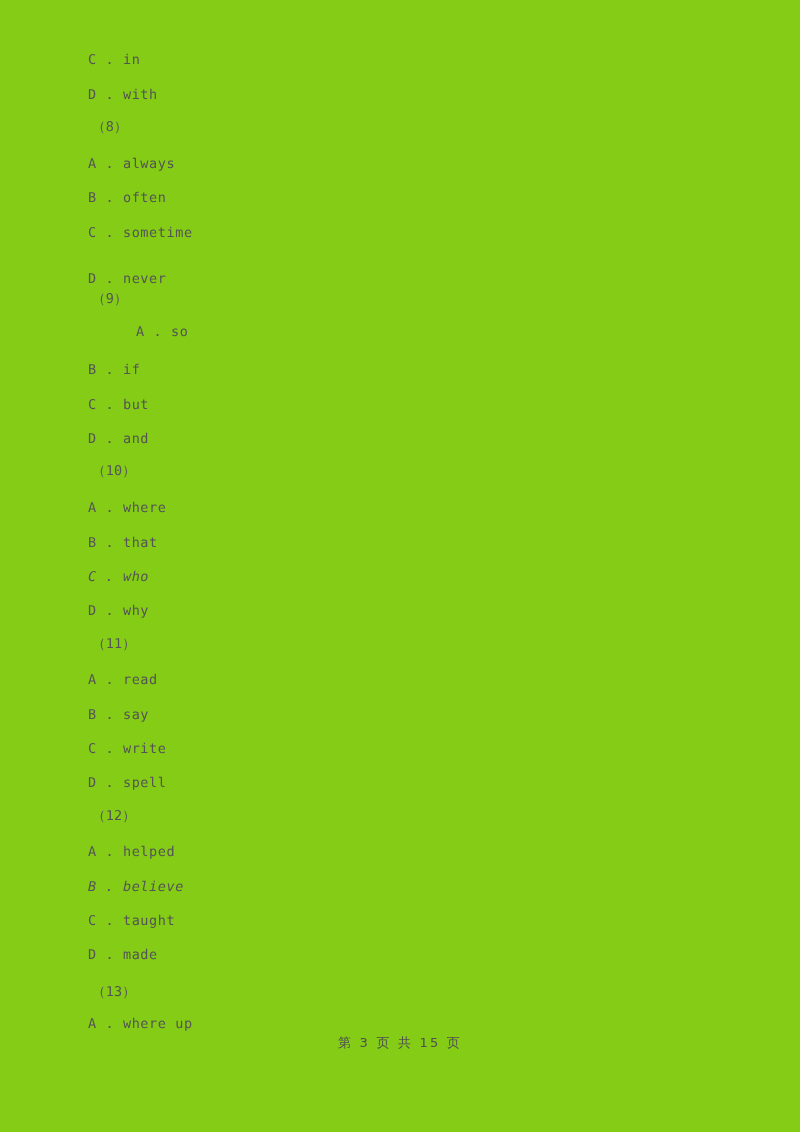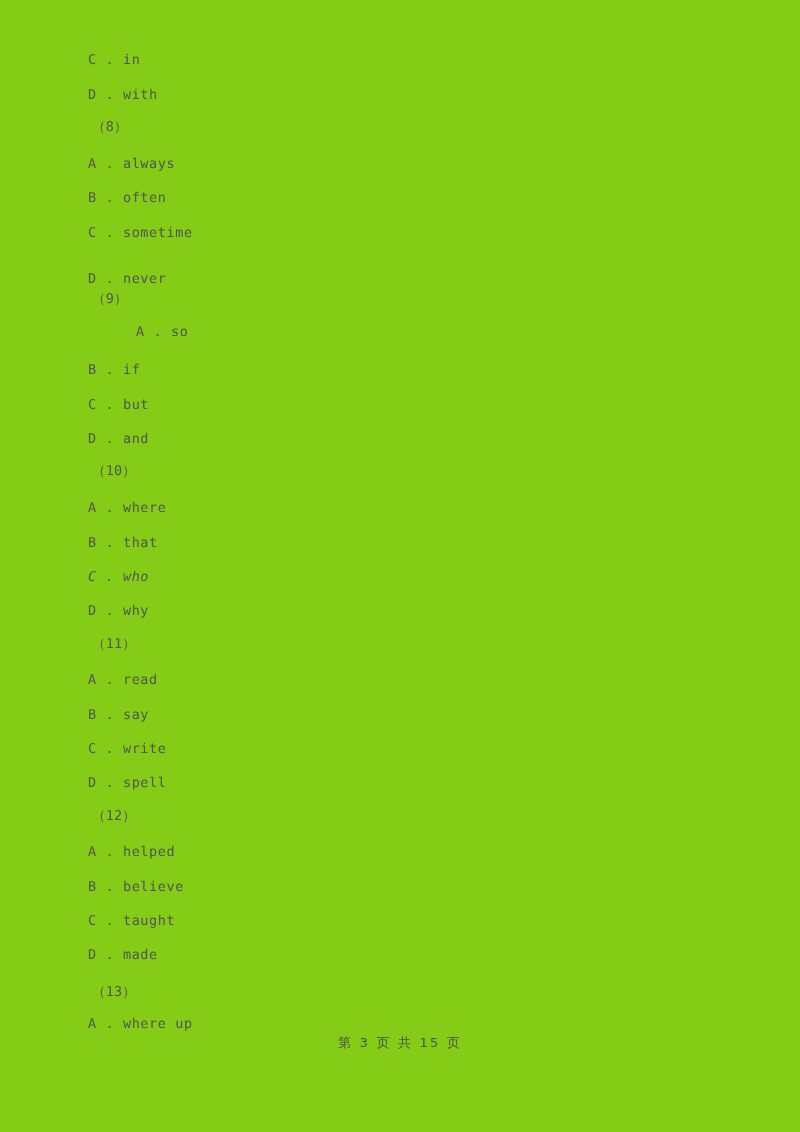--- a/index.html
+++ b/index.html
@@ -88,20 +88,20 @@
       <div class="line option" style="top: 535px;">B . that</div>
       <div class="line option" style="top: 569px; font-style: italic;">C . who</div>
       <div class="line option" style="top: 603px;">D . why</div>
       <div class="line qnum" style="top: 636px;">（11）</div>
       <div class="line option" style="top: 672px;">A . read</div>
       <div class="line option" style="top: 707px;">B . say</div>
       <div class="line option" style="top: 741px;">C . write</div>
       <div class="line option" style="top: 775px;">D . spell</div>
       <div class="line qnum" style="top: 808px;">（12）</div>
       <div class="line option" style="top: 844px;">A . helped</div>
-      <div class="line option" style="top: 879px;">B . believe</div>
+      <div class="line option" style="top: 879px; font-style: italic;">B . believe</div>
       <div class="line option" style="top: 913px;">C . taught</div>
       <div class="line option" style="top: 947px;">D . made</div>
       <div class="line qnum" style="top: 984px; text-align: right;">（13）</div>
       <div class="line option" style="top: 1016px;">A . where up</div>
     </div>
   <div class="footer">第 3 页 共 15 页</div>
 </div>
 
 </body></html>

